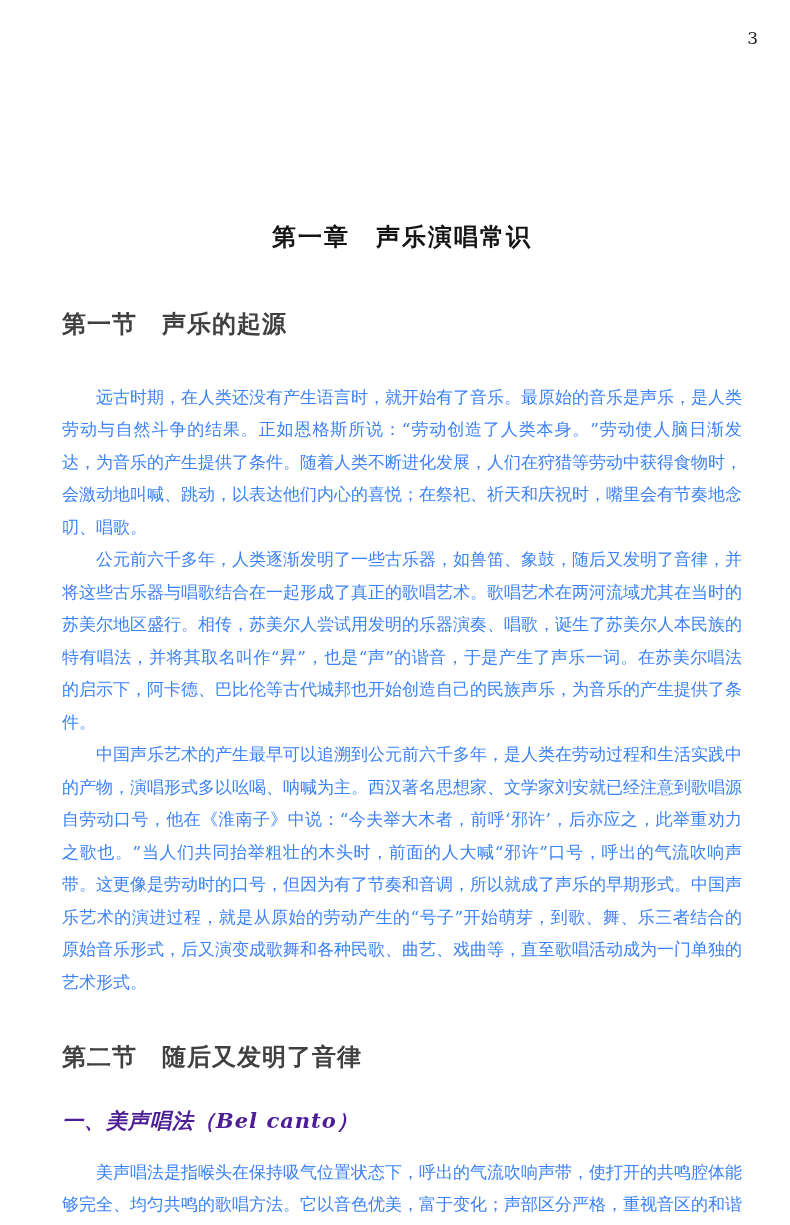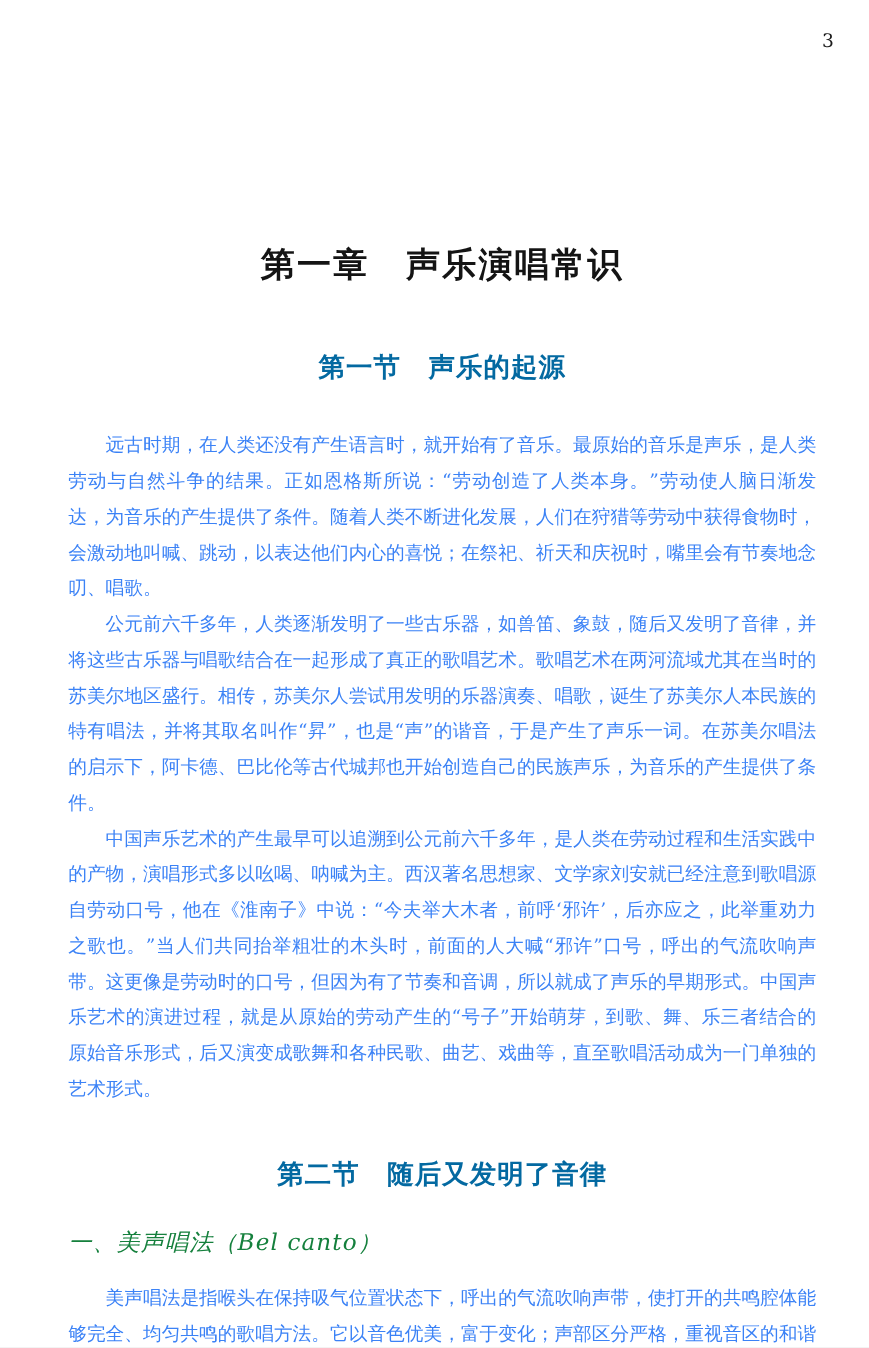--- a/index.html
+++ b/index.html
@@ -19,57 +19,57 @@
     right: 32px;
     font-size: 17px;
     line-height: 1;
     color: #1c1c1c;
   }
   .content {
     padding: 0 48px 0 62px; 
   }
   .chapter-title {
     margin: 222px 0 0 0;
-    font-size: 31px;
+    font-size: 24px;
     font-weight: 700;
     line-height: 1.25;
     letter-spacing: 2px;
     text-align: center;
     color: #141414;
     font-family: "DejaVu Serif", "Liberation Serif", serif;
   }
   .section-title {
     font-size: 24px;
     font-weight: 600;
     line-height: 1.4;
     letter-spacing: 1px;
-    text-align: center;
-    color: #0369a1;
-    font-family: Liberation Sans, sans-serif;
+    text-align: left;
+    color: #404040;
+    font-family: Liberation Mono, monospace;
   }
   .section-title.sec1 { margin: 57px 0 0 0; }
   .section-title.sec2 { margin: 44px 0 0 0; }
   .body-para {
     margin: 0;
     font-size: 17px;
     line-height: 32.5px;
     text-align: justify;
     text-indent: 2em;
     color: #3b82f6;
   }
   .body-para.first-after-heading { margin-top: 38px; }
   .body-para.after-subsection { margin-top: 20px; }
   .subsection-heading {
     margin: 30px 0 0 0;
     font-size: 21px;
-    font-weight: 400;
+    font-weight: 700;
     font-style: italic; 
     line-height: 30px;
     letter-spacing: 1px;
-    color: #15803d;
+    color: #4c1d95;
     font-family: "DejaVu Serif", "Liberation Serif", serif;
   }
 </style>
 </head>
 <body>
 
 <div class="page">
   <div class="page-number">3</div>
 
   <main class="content">

